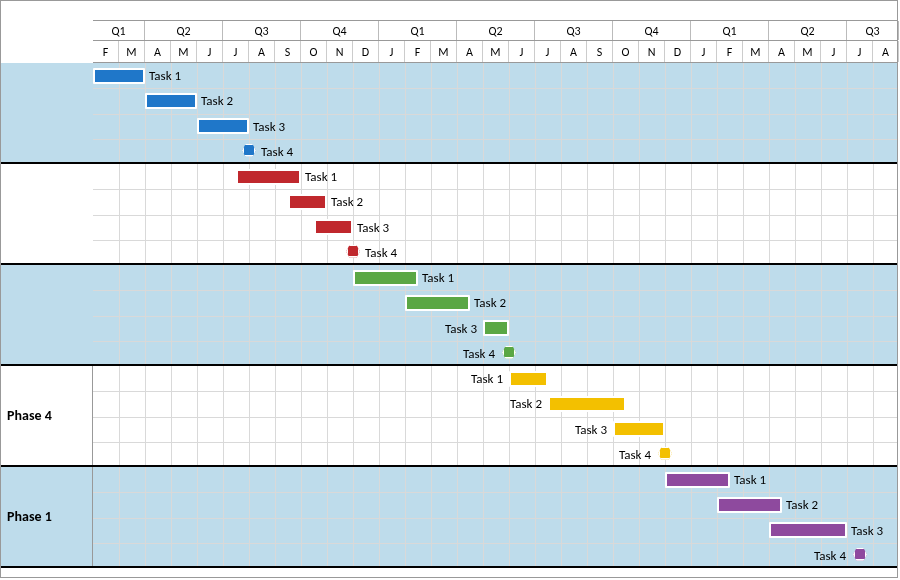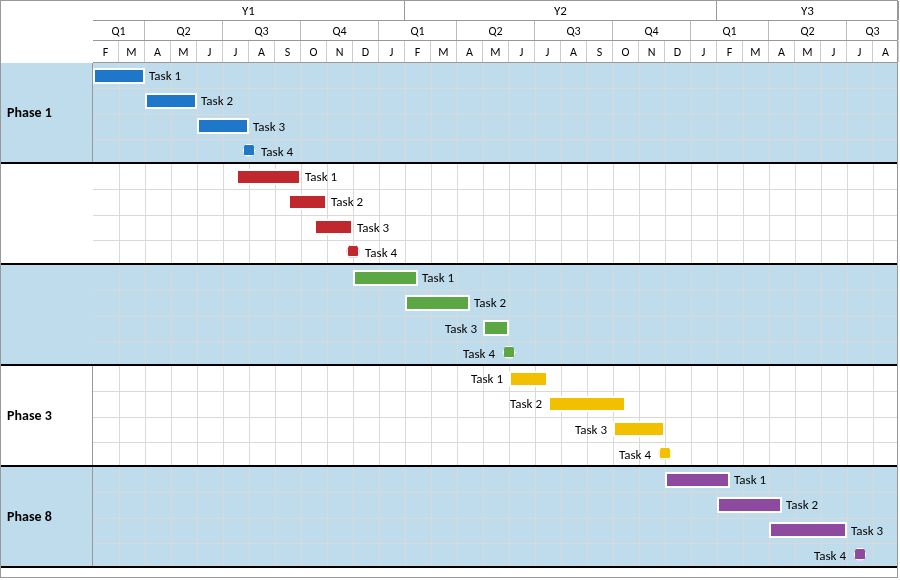--- a/index.html
+++ b/index.html
@@ -133,23 +133,20 @@
   }
 </style>
 </head>
 <body>
 
 <div class="gantt">
 
   <div class="header">
     <div class="hdr-right">
       <div class="year-row" id="year-row">
-          <div class="cell" style="left: 0px; width: 312px;">Y1</div>
-          <div class="cell" style="left: 312px; width: 312px;">Y2</div>
-          <div class="cell" style="left: 624px; width: 182px;">Y3</div>
         </div>
       <div class="q-row" id="q-row">
           <div class="cell" style="left: 0px; width: 52px;">Q1</div>
           <div class="cell" style="left: 52px; width: 78px;">Q2</div>
           <div class="cell" style="left: 130px; width: 78px;">Q3</div>
           <div class="cell" style="left: 208px; width: 78px;">Q4</div>
           <div class="cell" style="left: 286px; width: 78px;">Q1</div>
           <div class="cell" style="left: 364px; width: 78px;">Q2</div>
           <div class="cell" style="left: 442px; width: 78px;">Q3</div>
           <div class="cell" style="left: 520px; width: 78px;">Q4</div>
@@ -188,21 +185,20 @@
           <div class="cell" style="left: 702px; width: 26px;">M</div>
           <div class="cell" style="left: 728px; width: 26px;">J</div>
           <div class="cell" style="left: 754px; width: 26px;">J</div>
           <div class="cell" style="left: 780px; width: 26px;">A</div>
         </div>
     </div>
   </div>
 
   <div class="body" id="gantt-body">
       <div class="phase shaded" style="height: 101px;">
-        <div class="phase-label">Phase 1</div>
         <div class="tracks">
           <div class="grid-line" style="left: 26px;"></div>
           <div class="grid-line" style="left: 52px;"></div>
           <div class="grid-line" style="left: 78px;"></div>
           <div class="grid-line" style="left: 104px;"></div>
           <div class="grid-line" style="left: 130px;"></div>
           <div class="grid-line" style="left: 156px;"></div>
           <div class="grid-line" style="left: 182px;"></div>
           <div class="grid-line" style="left: 208px;"></div>
           <div class="grid-line" style="left: 234px;"></div>
@@ -324,21 +320,21 @@
           <div class="task-label" style="top: 4.625px; left: 329px;">Task 1</div>
           <div class="bar green" style="left: 312px; width: 65px; top: 29.875px;"></div>
           <div class="task-label" style="top: 29.875px; left: 381px;">Task 2</div>
           <div class="bar green" style="left: 390px; width: 26px; top: 55.125px;"></div>
           <div class="task-label" style="top: 55.125px; right: 420px;">Task 3</div>
           <div class="milestone hex green" style="left: 409px; top: 80.375px;"></div>
           <div class="task-label" style="top: 80.375px; right: 402px;">Task 4</div>
         </div>
       </div>
       <div class="phase" style="height: 101px;">
-        <div class="phase-label">Phase 3</div>
+        <div class="phase-label">Phase 4</div>
         <div class="tracks">
           <div class="grid-line" style="left: 26px;"></div>
           <div class="grid-line" style="left: 52px;"></div>
           <div class="grid-line" style="left: 78px;"></div>
           <div class="grid-line" style="left: 104px;"></div>
           <div class="grid-line" style="left: 130px;"></div>
           <div class="grid-line" style="left: 156px;"></div>
           <div class="grid-line" style="left: 182px;"></div>
           <div class="grid-line" style="left: 208px;"></div>
           <div class="grid-line" style="left: 234px;"></div>
@@ -370,21 +366,21 @@
           <div class="task-label" style="top: 4.625px; right: 394px;">Task 1</div>
           <div class="bar yellow" style="left: 455px; width: 78px; top: 29.875px;"></div>
           <div class="task-label" style="top: 29.875px; right: 355px;">Task 2</div>
           <div class="bar yellow" style="left: 520px; width: 52px; top: 55.125px;"></div>
           <div class="task-label" style="top: 55.125px; right: 290px;">Task 3</div>
           <div class="milestone hex yellow" style="left: 565px; top: 80.375px;"></div>
           <div class="task-label" style="top: 80.375px; right: 246px;">Task 4</div>
         </div>
       </div>
       <div class="phase shaded" style="height: 101px;">
-        <div class="phase-label">Phase 8</div>
+        <div class="phase-label">Phase 1</div>
         <div class="tracks">
           <div class="grid-line" style="left: 26px;"></div>
           <div class="grid-line" style="left: 52px;"></div>
           <div class="grid-line" style="left: 78px;"></div>
           <div class="grid-line" style="left: 104px;"></div>
           <div class="grid-line" style="left: 130px;"></div>
           <div class="grid-line" style="left: 156px;"></div>
           <div class="grid-line" style="left: 182px;"></div>
           <div class="grid-line" style="left: 208px;"></div>
           <div class="grid-line" style="left: 234px;"></div>

